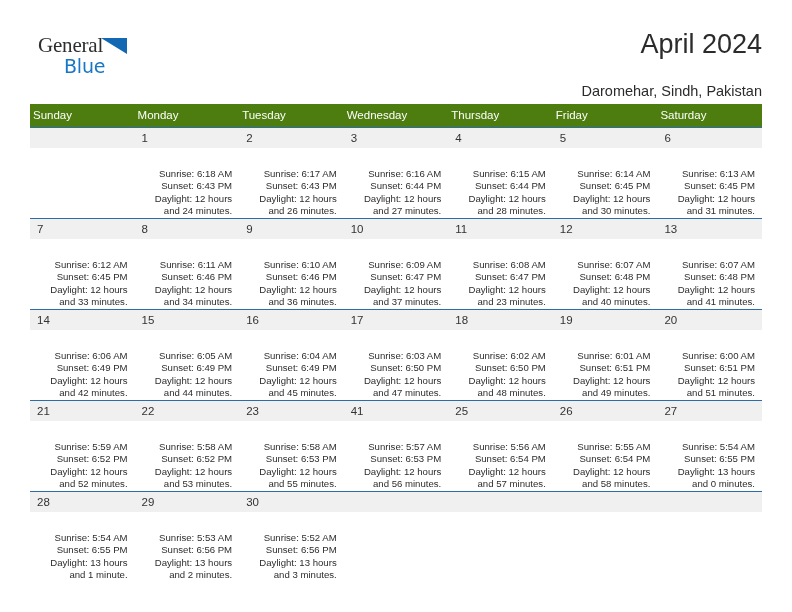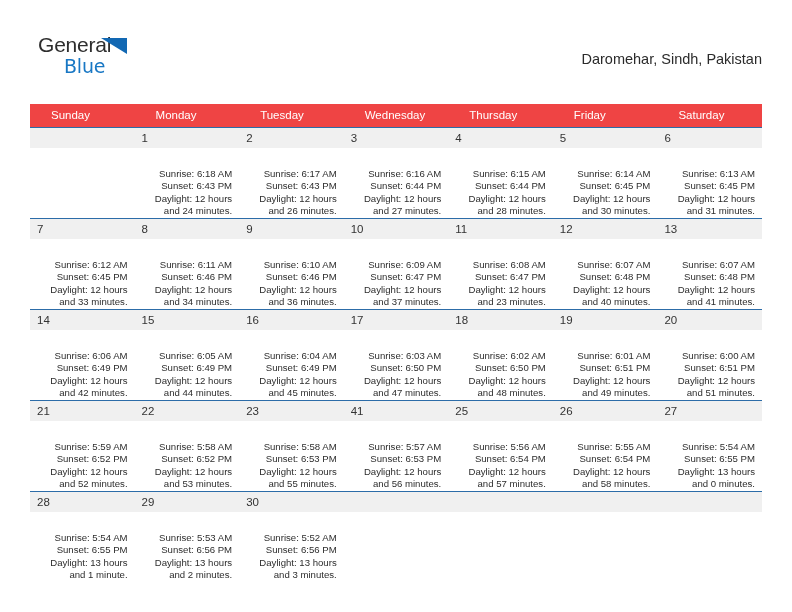--- a/index.html
+++ b/index.html
@@ -36,21 +36,21 @@
     width: 130px;
     height: 52px;
   }
   .logo-general {
     position: absolute;
     left: 0;
     top: 0;
     font-size: 21px;
     letter-spacing: -0.2px;
     color: #2e2e2e;
-    font-family: Liberation Sans, sans-serif;
+    font-family: Liberation Serif, serif;
     font-weight: 400;
   }
   .logo-triangle {
     position: absolute;
     left: 63px;
     top: 5px;
     width: 0;
     height: 0;
     border-top: 16px solid #1268b3;
     border-left: 26px solid transparent;
@@ -93,26 +93,26 @@
     position: absolute;
     left: 30px;
     top: 104px;
     width: 732px;
     border-collapse: collapse;
     table-layout: fixed;
   }
   .calendar col { width: 104.57px; }
 
   thead th {
-    background: #ef4444;
+    background: #4d7c0f;
     color: #ffffff;
     font-size: 11.5px;
     font-weight: 400;
     text-align: left;
-    padding: 5px 0 5px 21px;
+    padding: 5px 0 5px 3px;
     height: 12px;
     line-height: 13px;
     border: none;
   }
 
   tbody tr.week-row > td {
     vertical-align: top;
     padding: 0;
     border-top: 1.6px solid #2c6ca8;
     background: #ffffff;
@@ -153,20 +153,21 @@
 
   <div class="top-bar">
 
     <div class="logo">
       <span class="logo-general">General</span>
       <span class="logo-triangle"></span>
       <span class="logo-blue">Blue</span>
     </div>
 
     <div class="title-block">
+      <div class="cal-title">April 2024</div>
       <div class="cal-subtitle">Daromehar, Sindh, Pakistan</div>
     </div>
 
   </div>
 
   <table class="calendar">
     <colgroup>
       <col>
         <col>
         <col>

